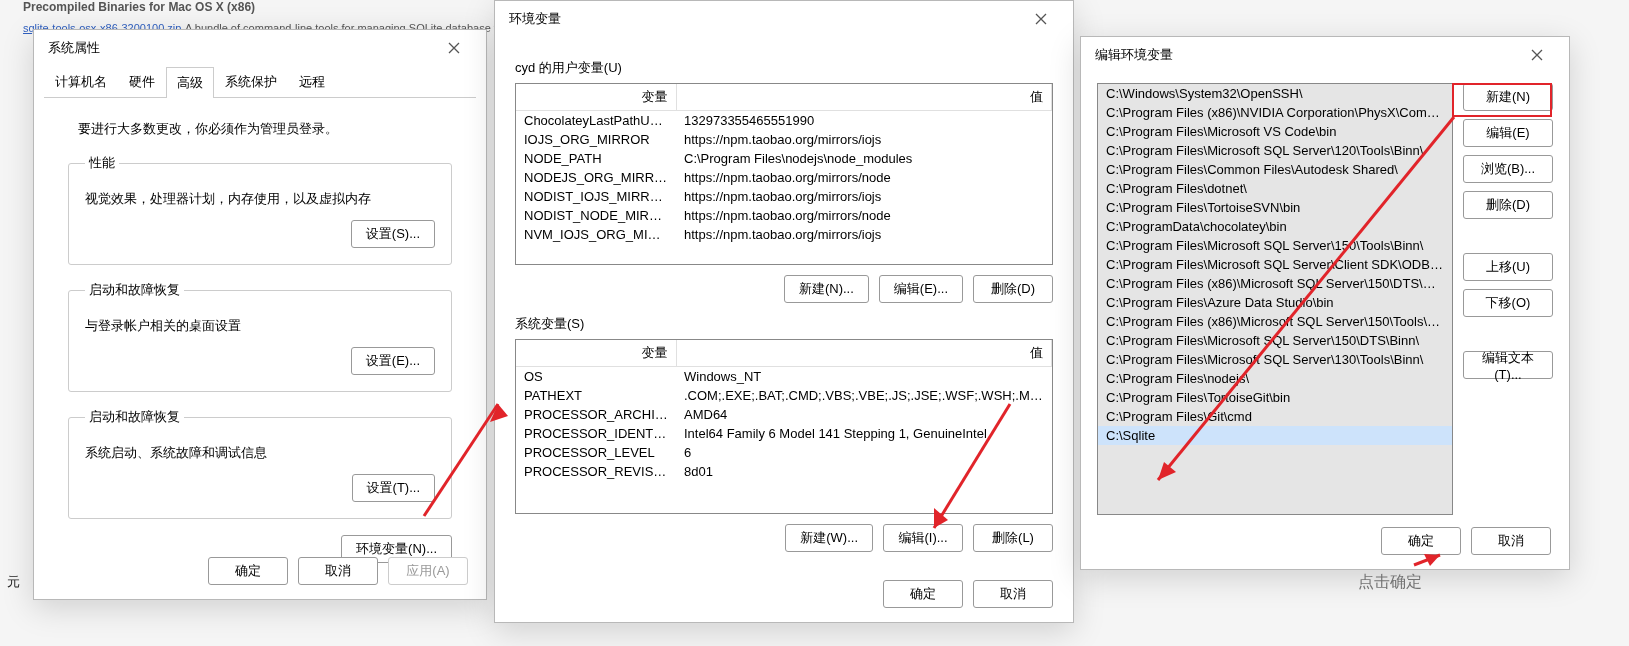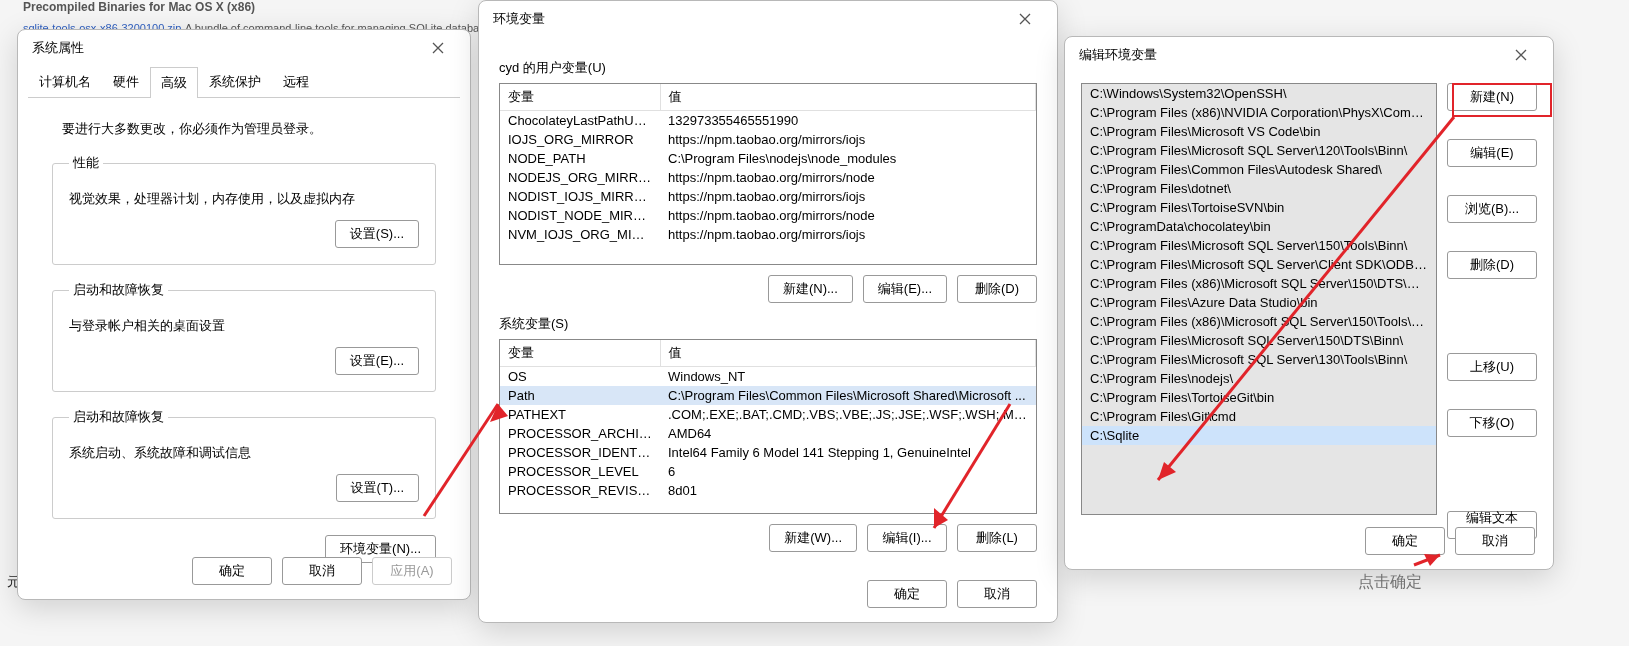--- a/index.html
+++ b/index.html
@@ -6,21 +6,21 @@
   body { margin: 0; background: #f5f5f5; width: 1629px; height: 646px; position: relative; overflow: hidden; }
 
   
   .bg-text { position: absolute; left: 23px; top: 0; color: #555; }
   .bg-text .bold { font-weight: bold; font-size: 12px; }
   .bg-text .link { color: #3060c0; text-decoration: underline; font-size: 11px; }
   .bg-text .desc { font-size: 11px; color: #555; }
   .bg-yuan { position: absolute; left: 7px; top: 573px; color: #222; font-size: 13px; }
 
   
-  .window { position: absolute; background: #fff; border: 1px solid #b8b8b8; border-radius: 8px; box-shadow: 0 8px 30px rgba(0,0,0,0.15); }
+  .window { position: absolute; background: #fff; border: 1px solid #b8b8b8; border-radius: 0; box-shadow: 0 8px 30px rgba(0,0,0,0.15); margin-left: 16px; }
   .titlebar { display: flex; align-items: center; justify-content: space-between; height: 36px; padding: 0 10px 0 14px; }
   .titlebar .title { color: #000; }
   .titlebar .close { width: 44px; height: 30px; display:flex; align-items:center; justify-content:center; color:#555; cursor:pointer; }
   .titlebar .close svg { width: 12px; height: 12px; }
 
   
   .d1 { left: 17px; top: 29px; width: 454px; height: 571px; }
   .tabs { display:flex; border-bottom: 1px solid #ccc; margin: 0 10px; }
   .tab { padding: 6px 10px 6px 10px; border: 1px solid transparent; border-bottom:none; cursor:pointer; }
   .tab.active { border-color:#ccc; background:#fff; position:relative; top:1px; }
@@ -34,34 +34,34 @@
   .d1-footer { position:absolute; bottom:14px; right:18px; display:flex; gap:10px; }
   .btn.disabled { color:#999; border-color:#ccc; cursor:default; }
 
   
   .d2 { left: 478px; top: 0; width: 580px; height: 623px; }
   .d2-body { padding: 10px 20px 20px 20px; }
   .section-label { margin: 12px 0 6px 0; }
   .table-wrap { border:1px solid #888; height:182px; overflow-y:scroll; background:#fff; }
   .table-wrap.sys { height: 175px; }
   table { width:100%; border-collapse:collapse; table-layout:fixed; }
-  thead th { text-align:left; font-weight:normal; padding:4px 8px; border-right:1px solid #e0e0e0; border-bottom:1px solid #e0e0e0; background:#fff; position:sticky; top:0; }
+  thead th { text-align:right; font-weight:normal; padding:4px 8px; border-right:1px solid #e0e0e0; border-bottom:1px solid #e0e0e0; background:#fff; position:sticky; top:0; }
   tbody td { padding:2px 8px; white-space:nowrap; overflow:hidden; text-overflow:ellipsis; }
   tbody tr.selected { background:#d8e6f7; }
   col.c1 { width: 160px; }
   .btn-row { display:flex; justify-content:flex-end; gap:10px; margin-top:10px; }
   .d2-footer { position:absolute; bottom:14px; right:20px; display:flex; gap:10px; }
 
   
   .d3 { left: 1064px; top: 36px; width: 490px; height: 534px; }
   .d3-body { padding: 10px 16px 16px 16px; display:flex; gap:10px; }
   .listwrap { flex:1; border:1px solid #888; height:432px; overflow-y:auto; background:#e5e5e5; }
   .listwrap .item { padding:2px 8px; white-space:nowrap; overflow:hidden; text-overflow:ellipsis; }
   .listwrap .item.selected { background:#cde3fb; }
-  .sidebtns { display:flex; flex-direction:column; gap:28px; width: 90px; }
+  .sidebtns { display:flex; flex-direction:column; gap:8px; width: 90px; }
   .d3-footer { position:absolute; bottom:14px; right:18px; display:flex; gap:10px; }
 
   
   .red-box { position:absolute; border:2px solid #e1242a; pointer-events:none; }
   .anno-text { position:absolute; color:#737373; font-size:16px; font-weight:500; pointer-events:none; }
   svg.arrow { position:absolute; pointer-events:none; overflow:visible; }
   svg.arrow line { stroke:#e1242a; stroke-width:3; }
   svg.arrow polygon { fill:#e1242a; }
 
   
@@ -205,24 +205,20 @@
         <thead>
             <tr>
               <th>变量</th>
               <th>值</th>
             </tr>
           </thead>
         <tbody id="sys-rows">
             <tr>
               <td>OS</td>
               <td>Windows_NT</td>
-            </tr>
-            <tr class="selected">
-              <td>Path</td>
-              <td>C:\Program Files\Common Files\Microsoft Shared\Microsoft ...</td>
             </tr>
             <tr>
               <td>PATHEXT</td>
               <td>.COM;.EXE;.BAT;.CMD;.VBS;.VBE;.JS;.JSE;.WSF;.WSH;.MSC;.PY;.P...</td>
             </tr>
             <tr>
               <td>PROCESSOR_ARCHITEC...</td>
               <td>AMD64</td>
             </tr>
             <tr>

